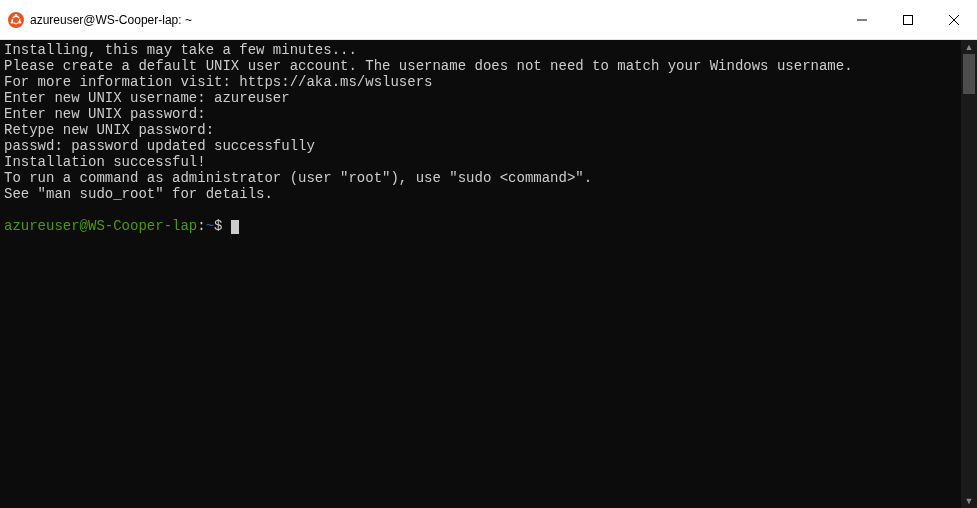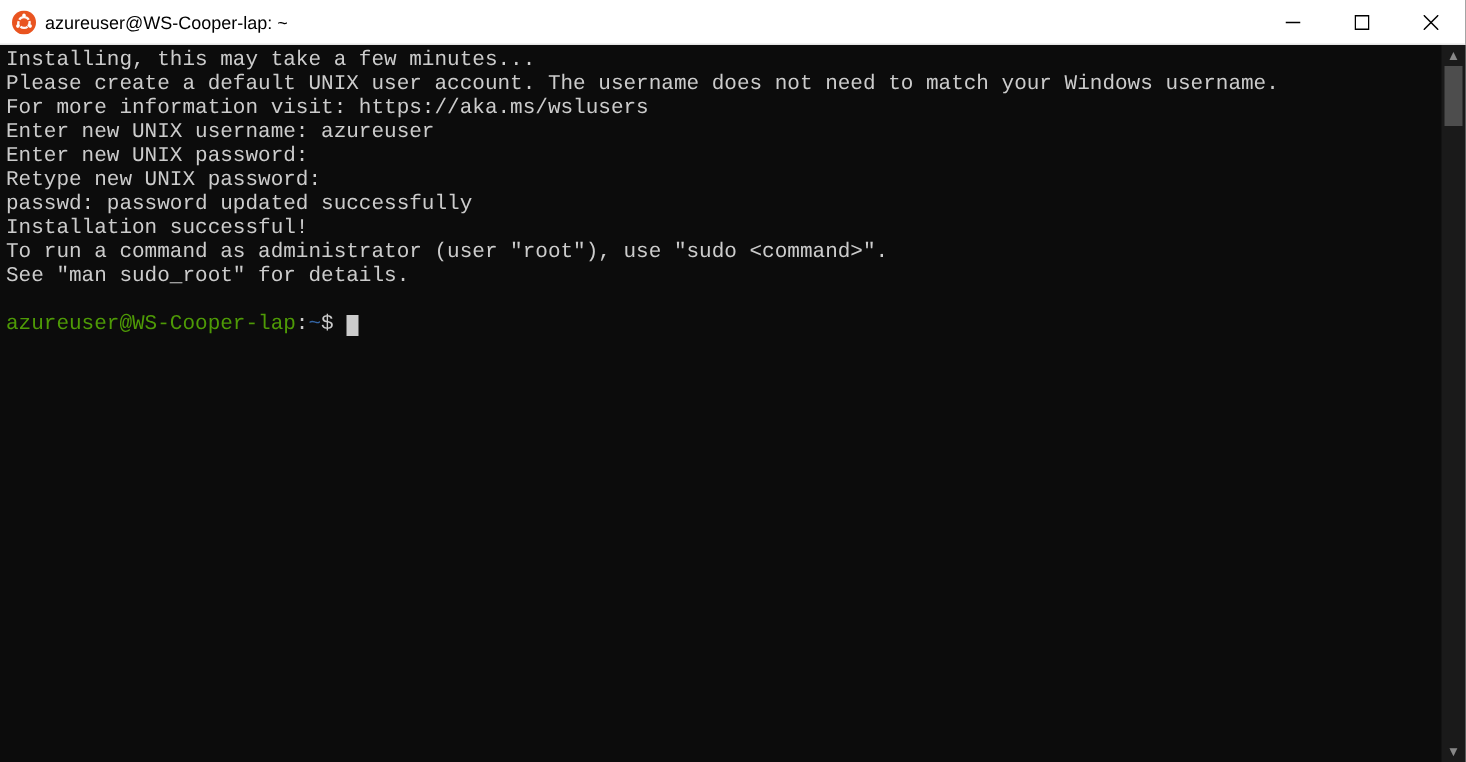--- a/index.html
+++ b/index.html
@@ -10,21 +10,21 @@
     body {
       width: 977px;
       height: 508px;
       background: #ffffff;
       font-family: "Segoe UI", Tahoma, sans-serif;
       overflow: hidden;
       display: flex;
       flex-direction: column;
     }
     .titlebar {
-      height: 30px;
+      height: 40px;
       background: #ffffff;
       display: flex;
       align-items: center;
       border-bottom: 1px solid #e5e5e5;
       flex-shrink: 0;
     }
     .titlebar-left {
       display: flex;
       align-items: center;
       padding-left: 8px;

